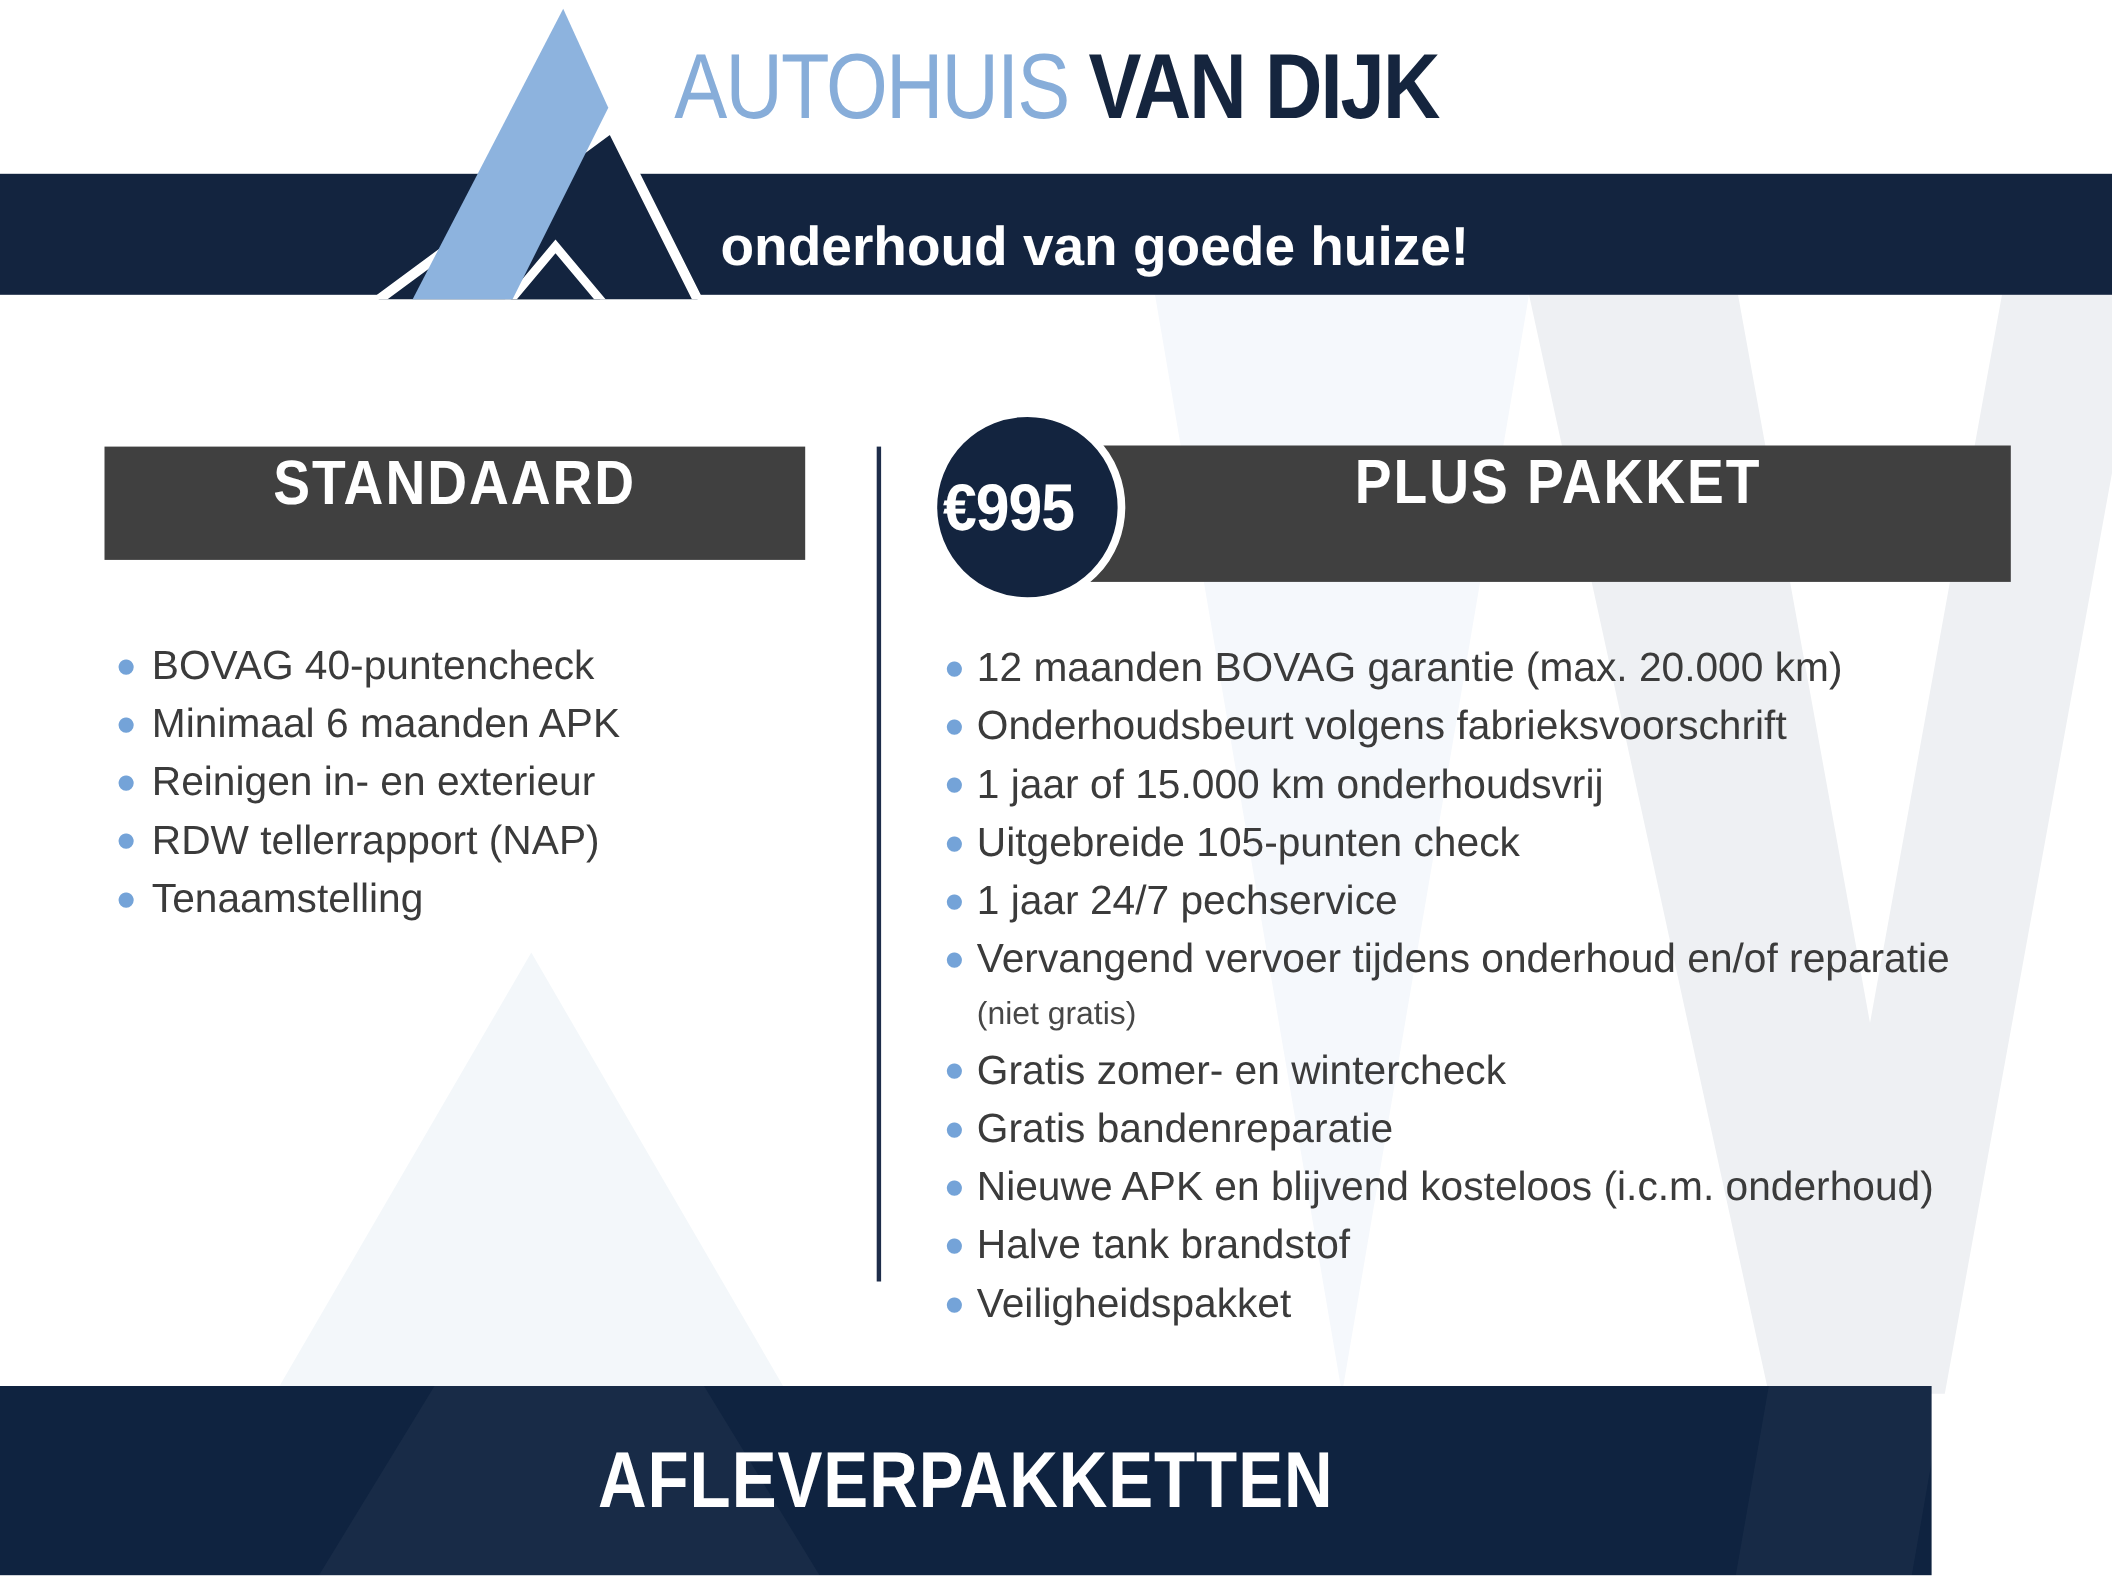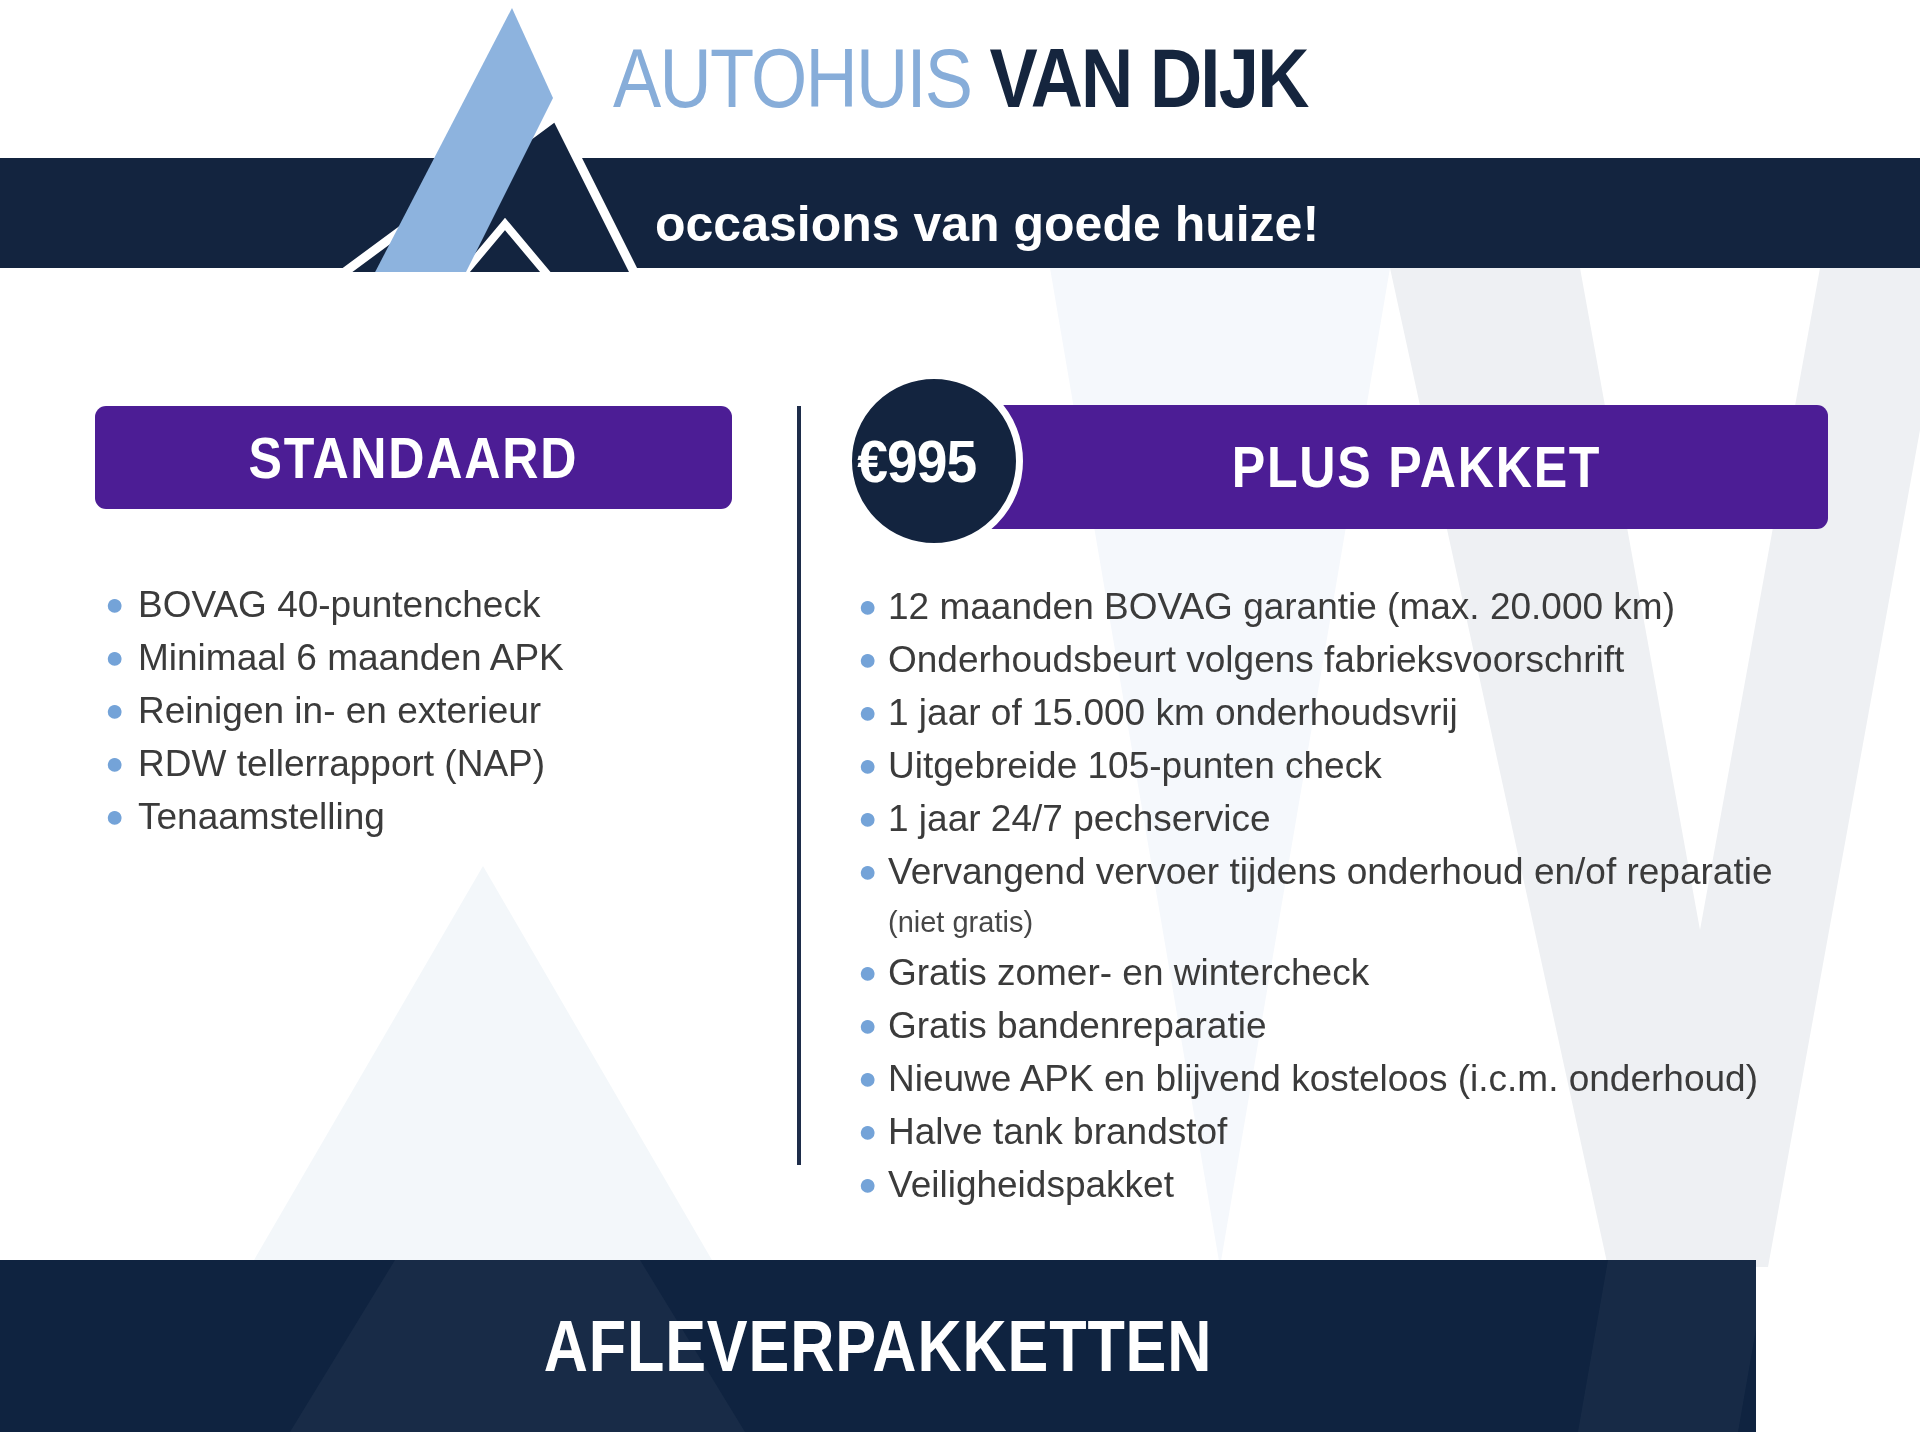--- a/index.html
+++ b/index.html
@@ -18,21 +18,21 @@
   .logo{position:absolute;left:0;top:0;width:700px;height:272px;z-index:3;}
   .brand{
     position:absolute;left:613px;top:36px;z-index:2;white-space:nowrap;
     font-size:84px;line-height:84px;letter-spacing:-2px;
     transform:scaleX(0.86);transform-origin:left center;
   }
   .brand .light{color:#87add9;font-weight:normal;}
   .brand .bold{color:#15253e;font-weight:bold;}
   
   .bar{
-    position:absolute;background:#4c1d95;z-index:1;display:flex;align-items:center;justify-content:center;border-radius:11px;
+    position:absolute;background:#404040;z-index:1;display:flex;justify-content:center;
   }
   .bar-standard{left:95px;top:406px;width:637px;height:103px;}
   .bar-plus{left:950px;top:405px;width:878px;height:124px;}
   .bar-label{
     color:#ffffff;font-weight:bold;font-size:57px;letter-spacing:2px;white-space:nowrap;
     transform:scaleX(0.88);
   }
   .bar-plus .bar-label{position:absolute;left:85px;right:30px;text-align:center;}
   .divider{position:absolute;left:797px;top:406px;width:4px;height:759px;background:#1e2d4a;z-index:1;}
   .price-circle{
@@ -75,21 +75,21 @@
     <polygon points="1390,268 1580,268 1700,930 1820,268 1920,268 1920,430 1768,1267 1608,1267" fill="#eef0f3"></polygon>
     <polygon points="483,866 250,1267 716,1267" fill="#f3f7fa"></polygon>
   </svg>
 
   <div class="top-band"></div>
 
   <div class="brand">
     <span class="light">AUTOHUIS</span><span> </span><span class="bold">VAN DIJK</span>
   </div>
 
-  <div class="tagline">occasions van goede huize!</div>
+  <div class="tagline">onderhoud van goede huize!</div>
 
   <svg class="logo" viewBox="0 0 700 272">
     <polygon points="556,116 334,280 638,280" fill="#13243f" stroke="#ffffff" stroke-width="9"></polygon>
     <polygon points="505,224 458,280 552,280" fill="#13243f" stroke="#ffffff" stroke-width="8"></polygon>
     <polygon points="512,8 553,98 462,280 371,280" fill="#8db3de"></polygon>
   </svg>
 
   <div class="bar bar-standard">
     <span class="bar-label">STANDAARD</span>
   </div>

